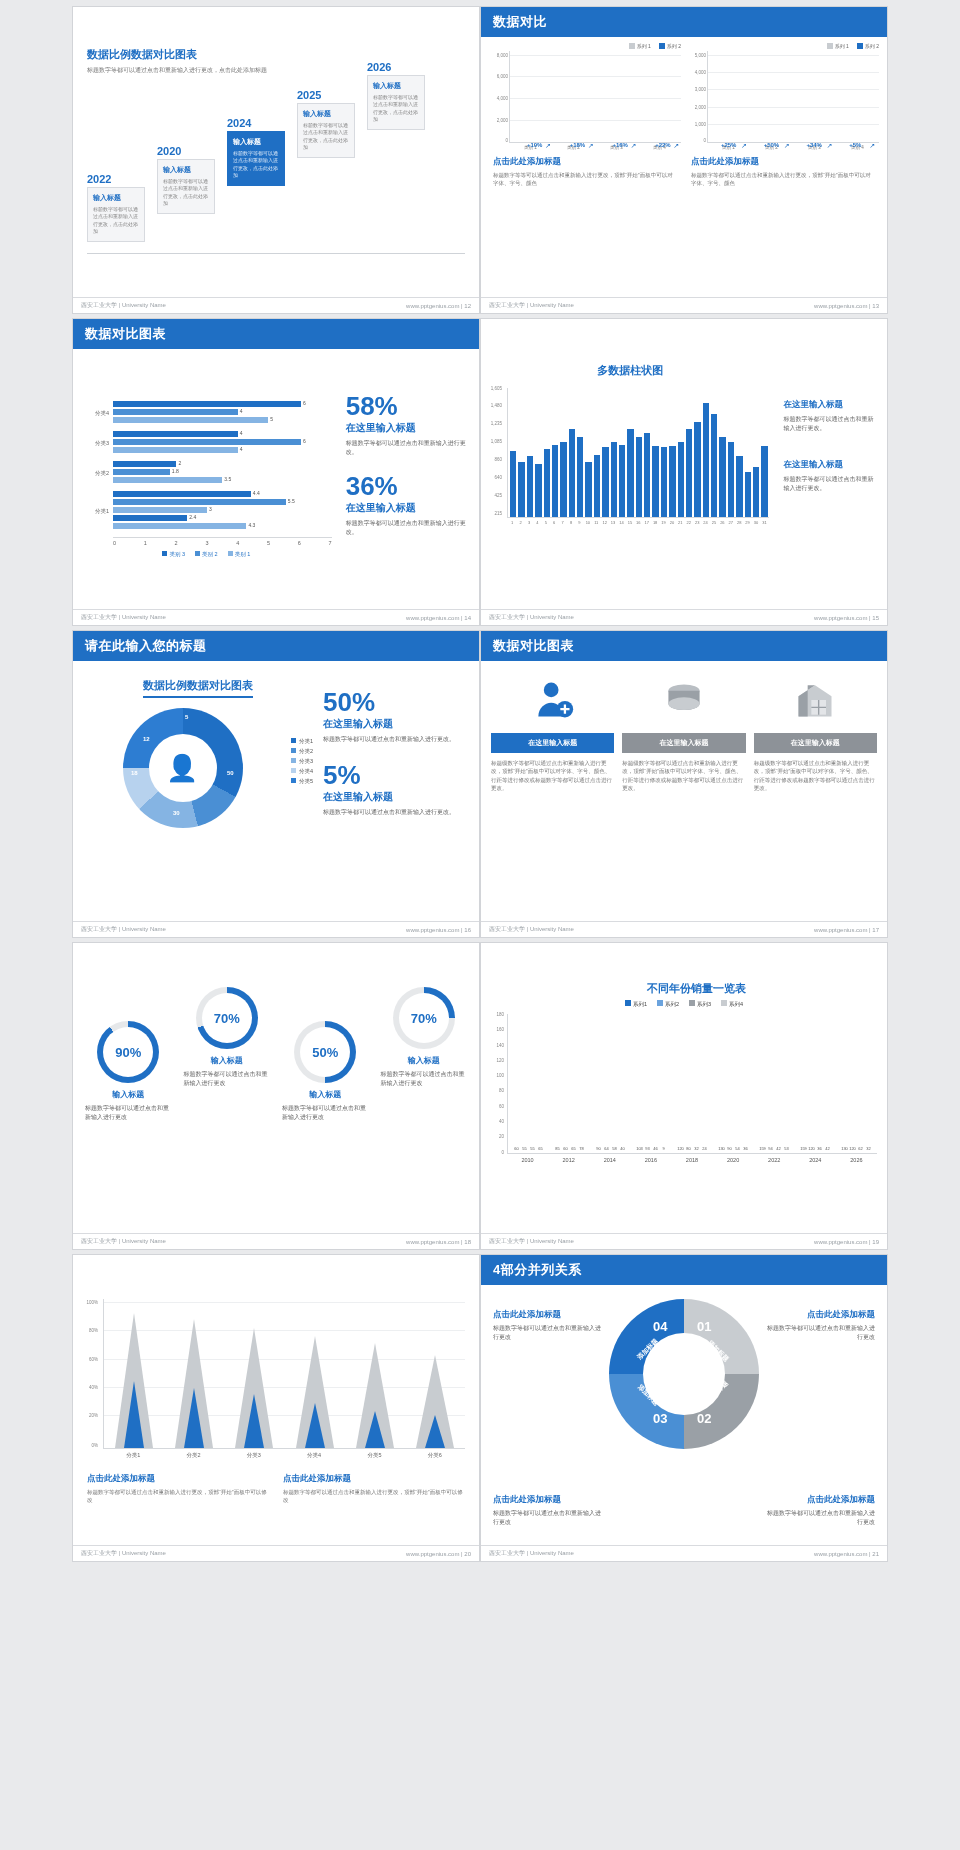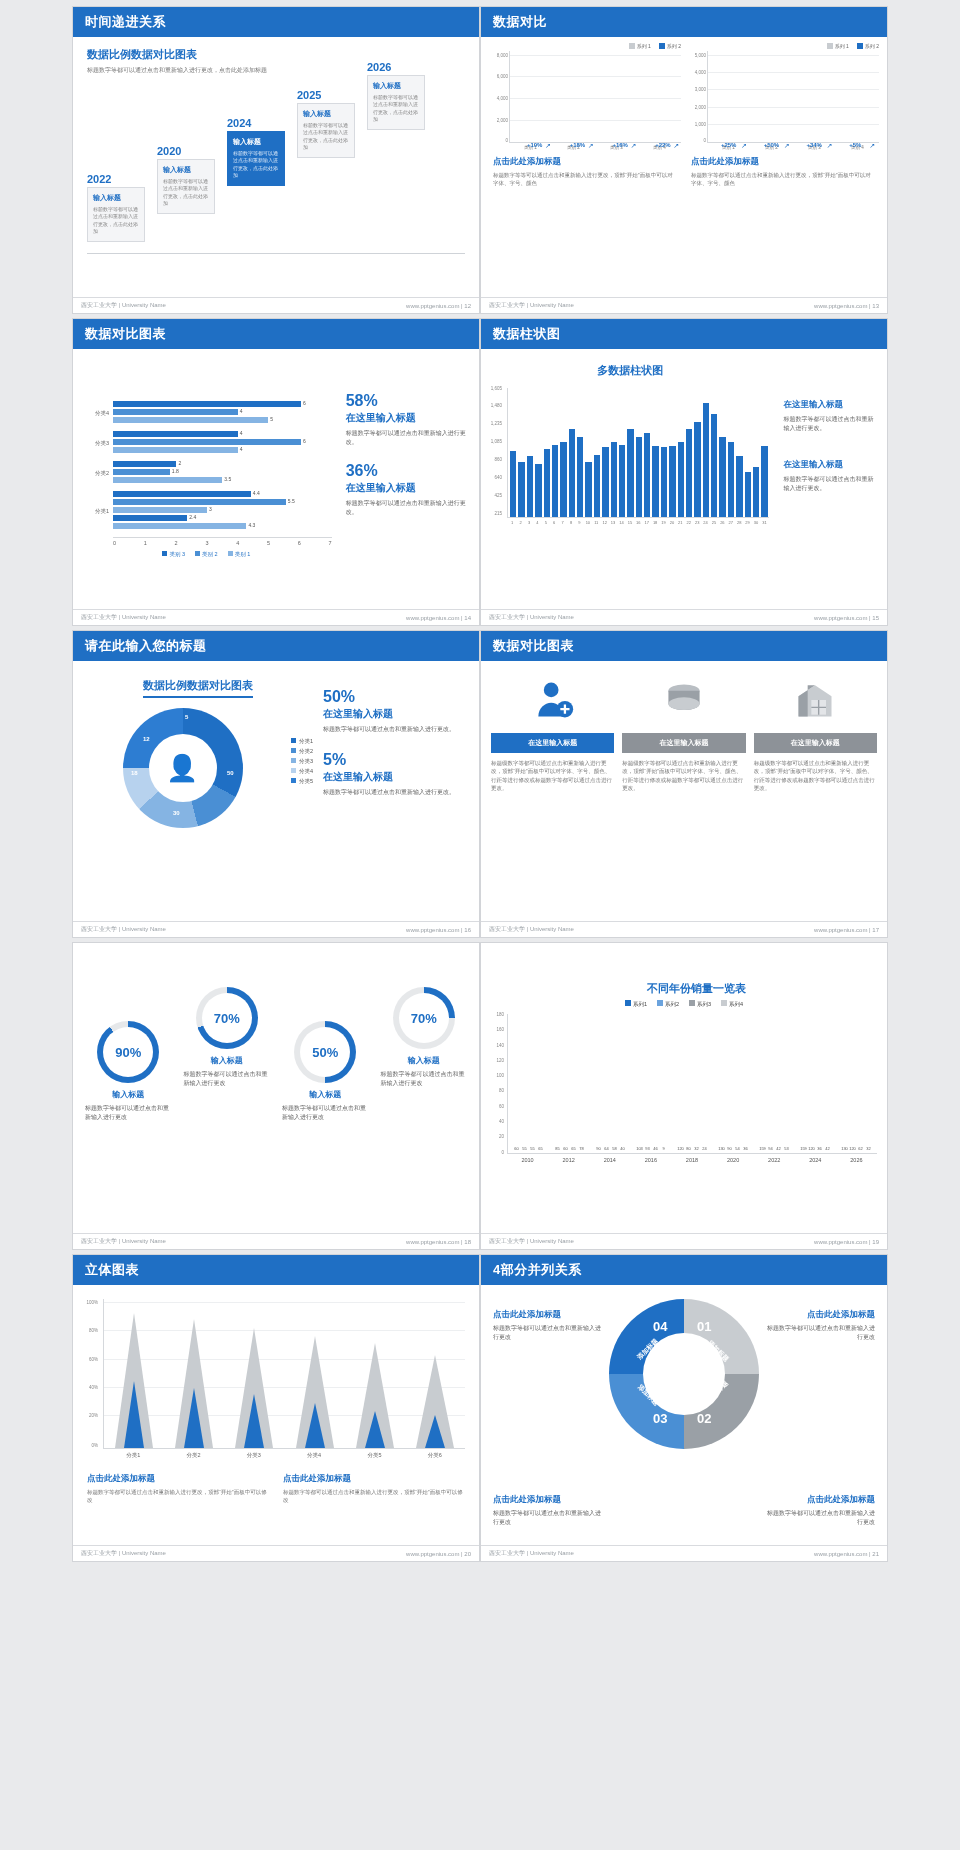--- a/index.html
+++ b/index.html
@@ -91,21 +91,21 @@
   .hb-wrap { display:flex; padding:10px 8px 0 8px; }
   .hb-chart { width:252px; position:relative; }
   .hb-row { display:flex; align-items:center; margin-bottom:6px; }
   .hb-cat { width:32px; font-size:5.5px; color:#666; text-align:right; padding-right:4px;}
   .hb-bars { flex:1; }
   .hb-line { height:6px; margin-bottom:2px; position:relative; }
   .hb-line span { position:absolute; left:calc(100% + 2px); top:-1px; font-size:5px; color:#555;}
   .hb-axis { display:flex; justify-content:space-between; font-size:5.5px; color:#666; margin-left:32px; border-top:1px solid #d5d8dc; padding-top:2px;}
   .hb-legend { display:flex; justify-content:center; gap:10px; font-size:5.5px; color:#1f6fc4; margin-top:5px;}
   .hb-legend i { display:inline-block;width:5px;height:5px;margin-right:2px;}
-  .big-pct { font-size:16px; font-weight:bold; color:#1f6fc4; line-height:1; }
+  .big-pct { font-size:26px; font-weight:bold; color:#1f6fc4; line-height:1; }
   .big-sub { font-size:10px; font-weight:bold; color:#1f6fc4; margin-top:2px;}
 
   
   .cc-title { text-align:center; font-size:11px; font-weight:bold; color:#1f6fc4; margin-top:14px;}
   .cc-area { position:relative; margin:10px 10px 0 26px; height:130px; border-left:1px solid #d5d8dc; border-bottom:1px solid #d5d8dc;}
   .cc-bars { position:absolute; inset:0; display:flex; align-items:flex-end; gap:2px; padding:0 2px;}
   .cc-bars div { flex:1; background:#1f6fc4;}
   .cc-x { display:flex; gap:2px; padding:0 2px; margin-left:26px; margin-right:10px; font-size:4px; color:#777; margin-top:2px;}
   .cc-x span { flex:1; text-align:center;}
 
@@ -165,21 +165,20 @@
   .c21 .txt{position:absolute;font-size:6.5px;font-weight:bold;color:#fff;}
   .sidetxt{position:absolute;width:110px;}
   .sidetxt .t{font-size:8.5px;font-weight:bold;color:#1f6fc4;margin-bottom:3px;}
 </style>
 </head>
 <body>
 
 <div class="grid">
 
   <div class="slide">
-    <div class="hdr">时间递进关系</div>
     <div class="body">
       <div style="padding:10px 14px 0 14px;">
         <div class="tl-title">数据比例数据对比图表</div>
         <div class="tl-sub">标题数字等都可以通过点击和重新输入进行更改，点击此处添加标题</div>
       </div>
       <div class="tl-wrap">
         <div class="tl-base"></div>
 
         <div class="tl-card" style="left:14px; bottom:38px;">
           <div class="tl-year">2022</div>
@@ -457,21 +456,20 @@
         </div>
       </div>
     </div>
     <div class="ftr">
       <span>西安工业大学 | University Name</span>
       <span>www.pptgenius.com | 14</span>
     </div>
   </div>
 
   <div class="slide">
-    <div class="hdr">数据柱状图</div>
     <div class="body">
       <div style="display:flex;height:100%;">
         <div style="width:300px;">
           <div class="cc-title">多数据柱状图</div>
           <div class="cc-area">
             <div class="yax" style="left:-26px">
               <span style="top:0%">1,605</span>
                 <span style="top:13%">1,480</span>
                 <span style="top:27%">1,235</span>
               <span style="top:41%">1,085</span>
@@ -859,21 +857,20 @@
           <span>2026</span>
       </div>
     </div>
     <div class="ftr">
       <span>西安工业大学 | University Name</span>
       <span>www.pptgenius.com | 19</span>
     </div>
   </div>
 
   <div class="slide">
-    <div class="hdr">立体图表</div>
     <div class="body">
       <div class="cone-area">
         <div class="yax" style="left:-26px">
           <span style="top:2%">100%</span>
             <span style="top:21%">80%</span>
             <span style="top:40%">60%</span>
           <span style="top:59%">40%</span>
             <span style="top:78%">20%</span>
             <span style="top:98%">0%</span>
         </div>

